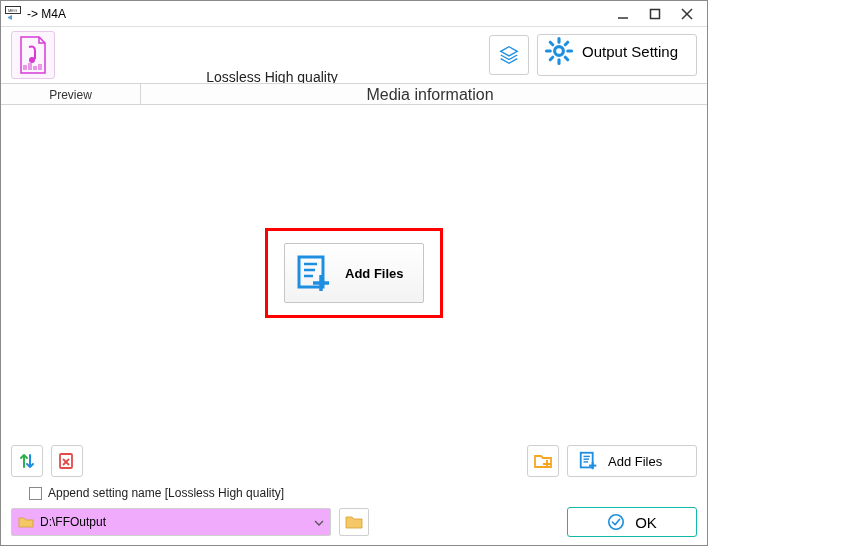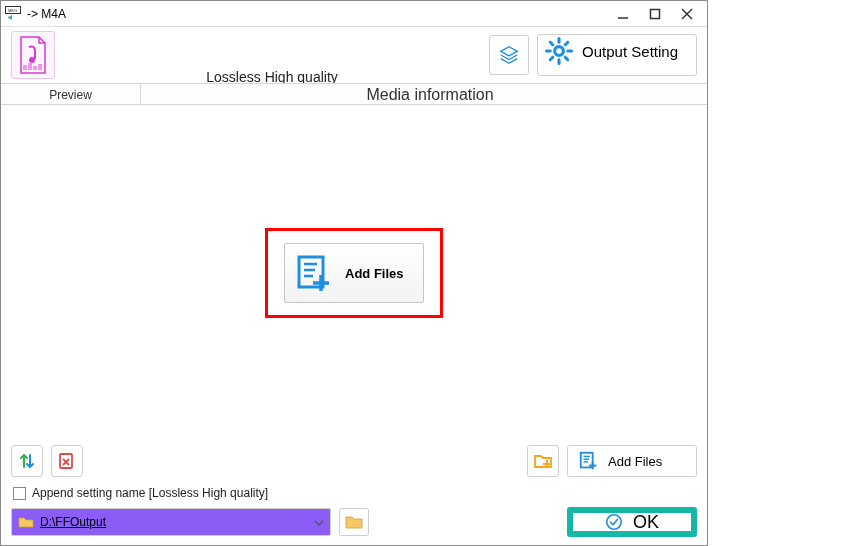--- a/index.html
+++ b/index.html
@@ -31,31 +31,31 @@
 .main-area { flex: 1; position: relative; display: flex; align-items: center; justify-content: center; }
 .highlight-box { border: 3px solid #ff0000; padding: 12px 16px; }
 .add-files-big { width: 140px; height: 60px; border: 1px solid #c5c5c5; border-radius: 2px; background: linear-gradient(#ffffff, #f3f3f3); display: flex; align-items: center; gap: 10px; padding: 0 10px; cursor: pointer; font-size: 13px; font-weight: bold; }
 
 
 .bottom-row1 { height: 40px; display: flex; align-items: center; padding: 0 10px; gap: 8px; }
 .spacer { flex: 1; }
 .small-btn { width: 32px; height: 32px; border: 1px solid #cfcfcf; border-radius: 3px; display: flex; align-items: center; justify-content: center; cursor: pointer; background: #fff; }
 .add-files-btn { height: 32px; width: 130px; border: 1px solid #cfcfcf; border-radius: 3px; display: flex; align-items: center; gap: 8px; padding: 0 10px; cursor: pointer; font-size: 13px; background: #fff; }
 
-.bottom-row2 { height: 24px; display: flex; align-items: center; padding: 0 12px; gap: 6px; }
+.bottom-row2 { height: 24px; display: flex; align-items: center; padding: 0 28px; gap: 6px; }
 .checkbox { width: 13px; height: 13px; border: 1px solid #888; background: #fff; cursor: pointer; }
 .append-label { font-size: 12px; color: #222; }
 
 .bottom-row3 { height: 40px; display: flex; align-items: center; padding: 0 10px 6px 10px; gap: 8px; }
-.path-combo { width: 320px; height: 28px; border: 1px solid #cfcfcf; border-radius: 2px; display: flex; align-items: center; padding: 0 6px; gap: 6px; background: #8b5cf6; cursor: pointer; text-decoration: underline; }
+.path-combo { width: 320px; height: 28px; border: 1px solid #cfcfcf; border-radius: 2px; display: flex; align-items: center; padding: 0 6px; gap: 6px; background: #f0abfc; cursor: pointer; }
 .path-combo .folder-ic { width: 16px; height: 14px; }
 .path-combo .path-text { flex: 1; font-size: 12px; }
 .path-combo .chev { color: #666; }
 .folder-btn { width: 30px; height: 28px; border: 1px solid #cfcfcf; border-radius: 2px; display: flex; align-items: center; justify-content: center; cursor: pointer; background: #fff; }
-.ok-btn { width: 130px; height: 30px; border: 6px solid #14b8a6; border-radius: 3px; display: flex; align-items: center; justify-content: center; gap: 10px; cursor: pointer; font-size: 18px; background: #fff; }
+.ok-btn { width: 130px; height: 30px; border: 1px solid #14b8a6; border-radius: 3px; display: flex; align-items: center; justify-content: center; gap: 10px; cursor: pointer; font-size: 15px; background: #fff; }
 </style>
 </head>
 <body>
 
 <div class="window">
 
   <div class="titlebar">
     <span class="app-icon">
       <svg width="16" height="16" viewBox="0 0 16 16">
           <rect x="0" y="0" width="16" height="8" fill="#333"></rect>

